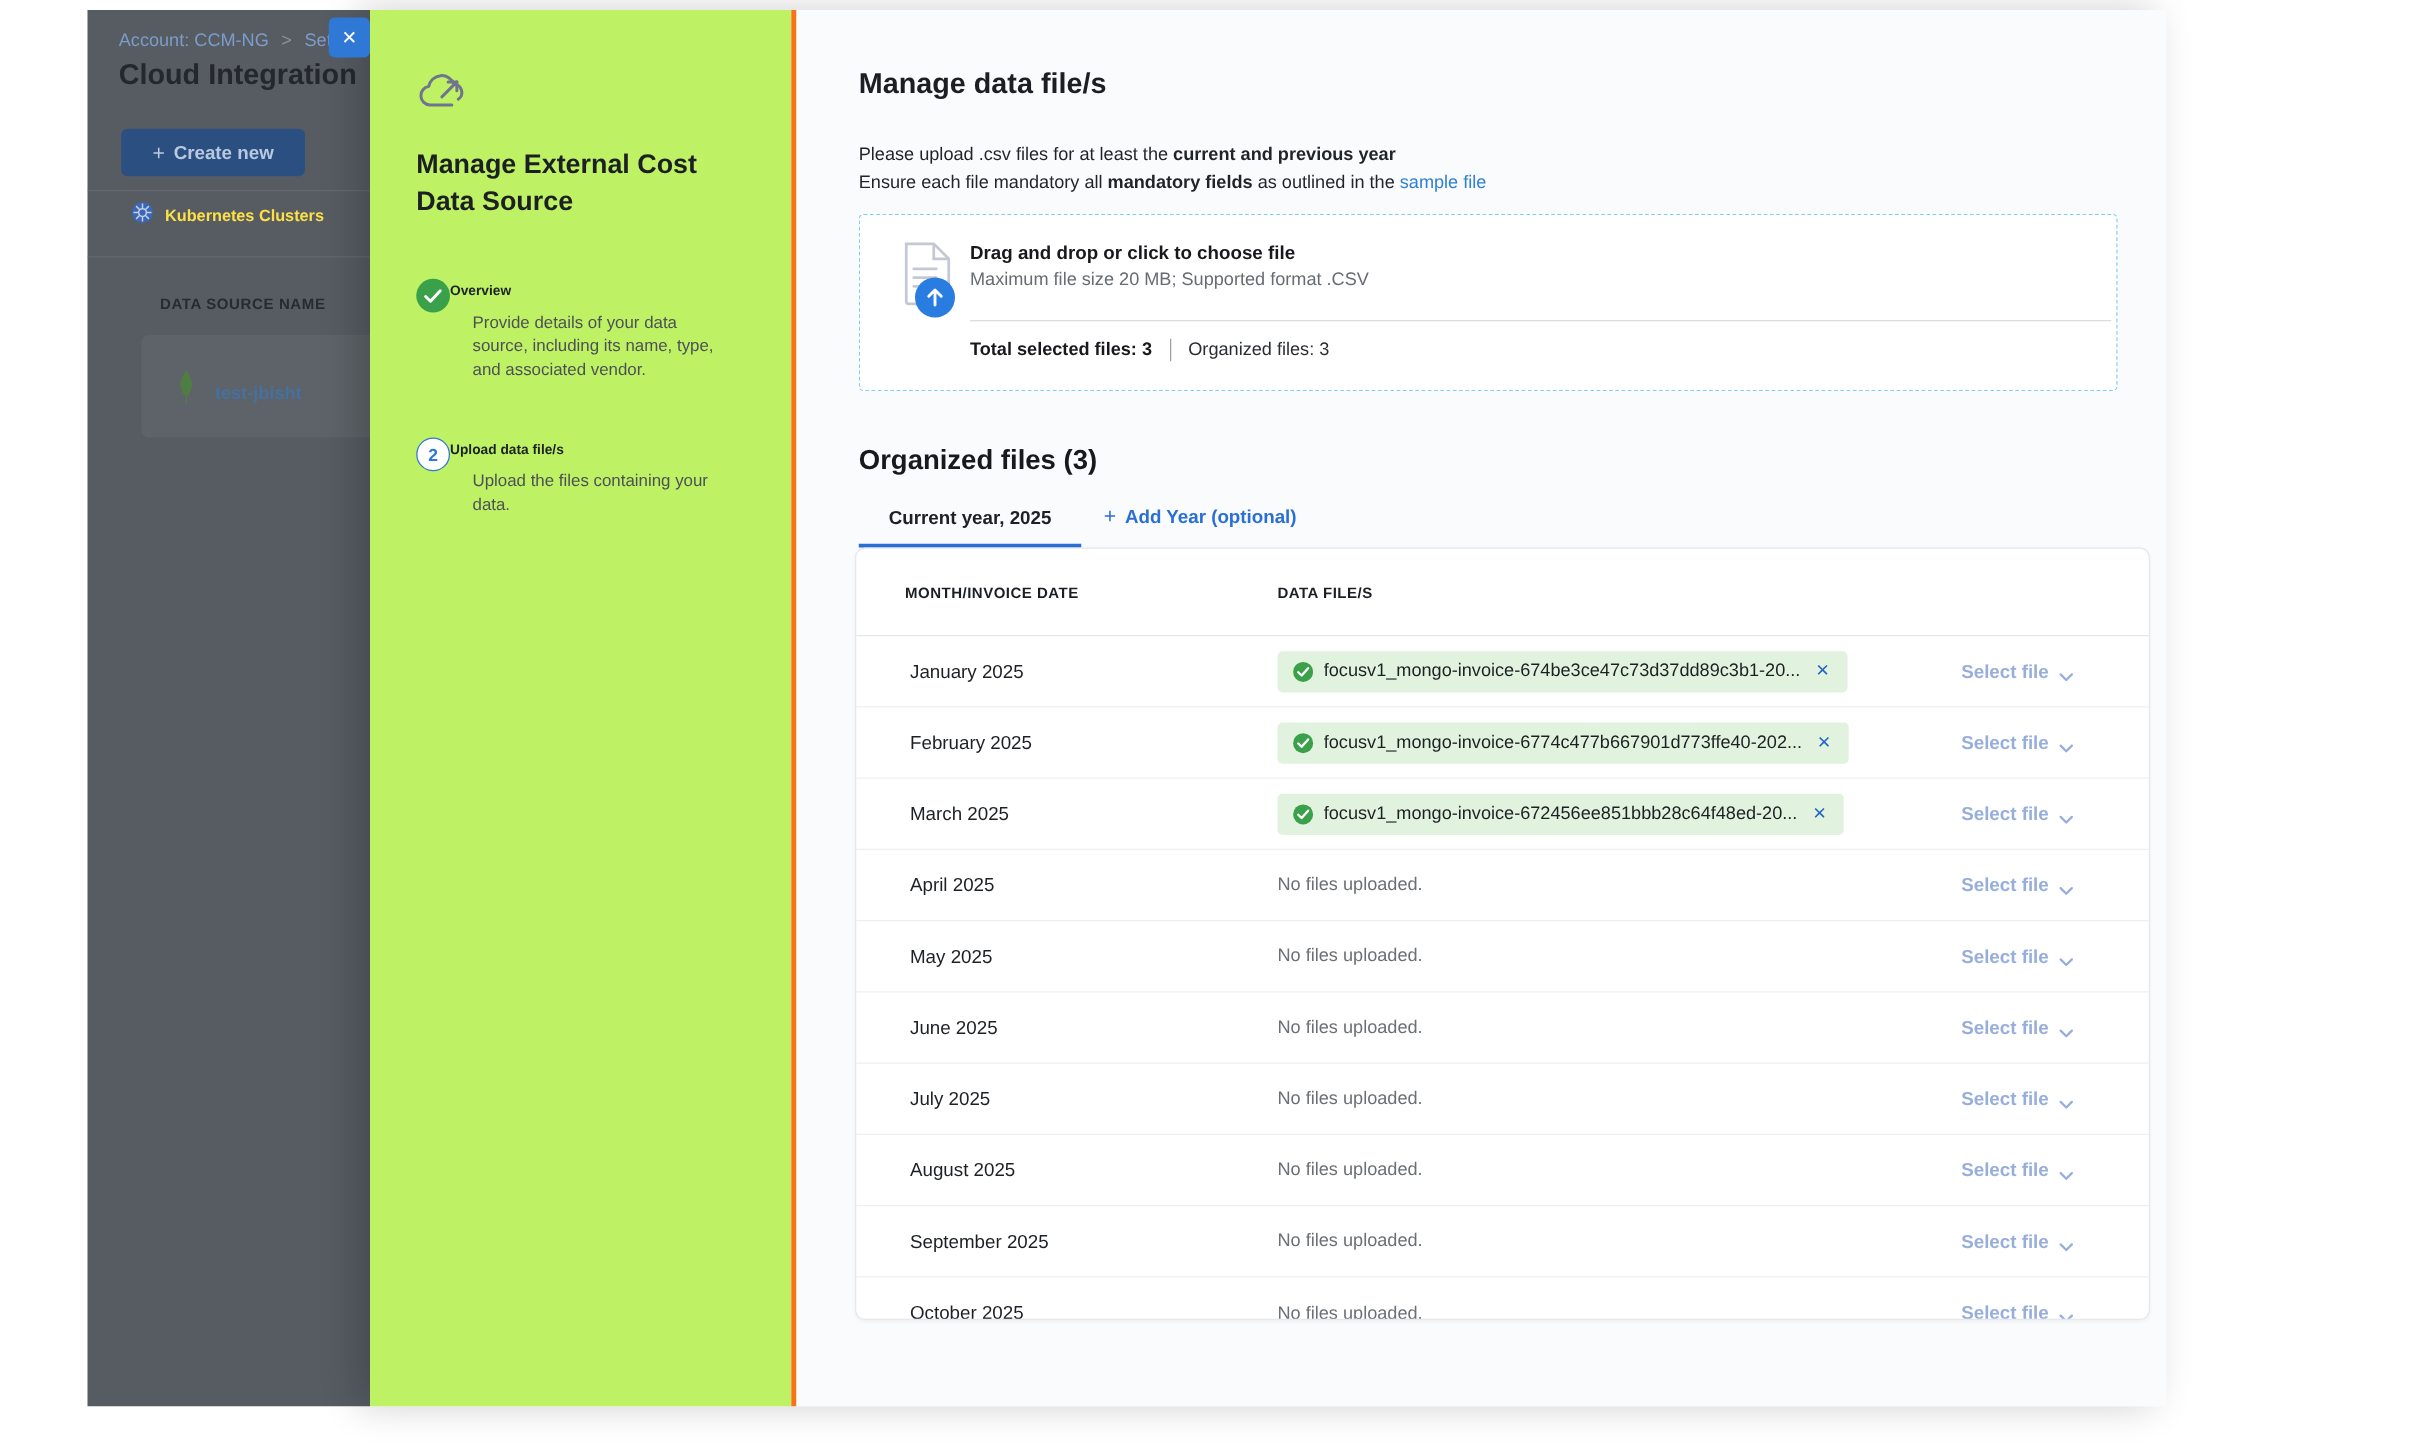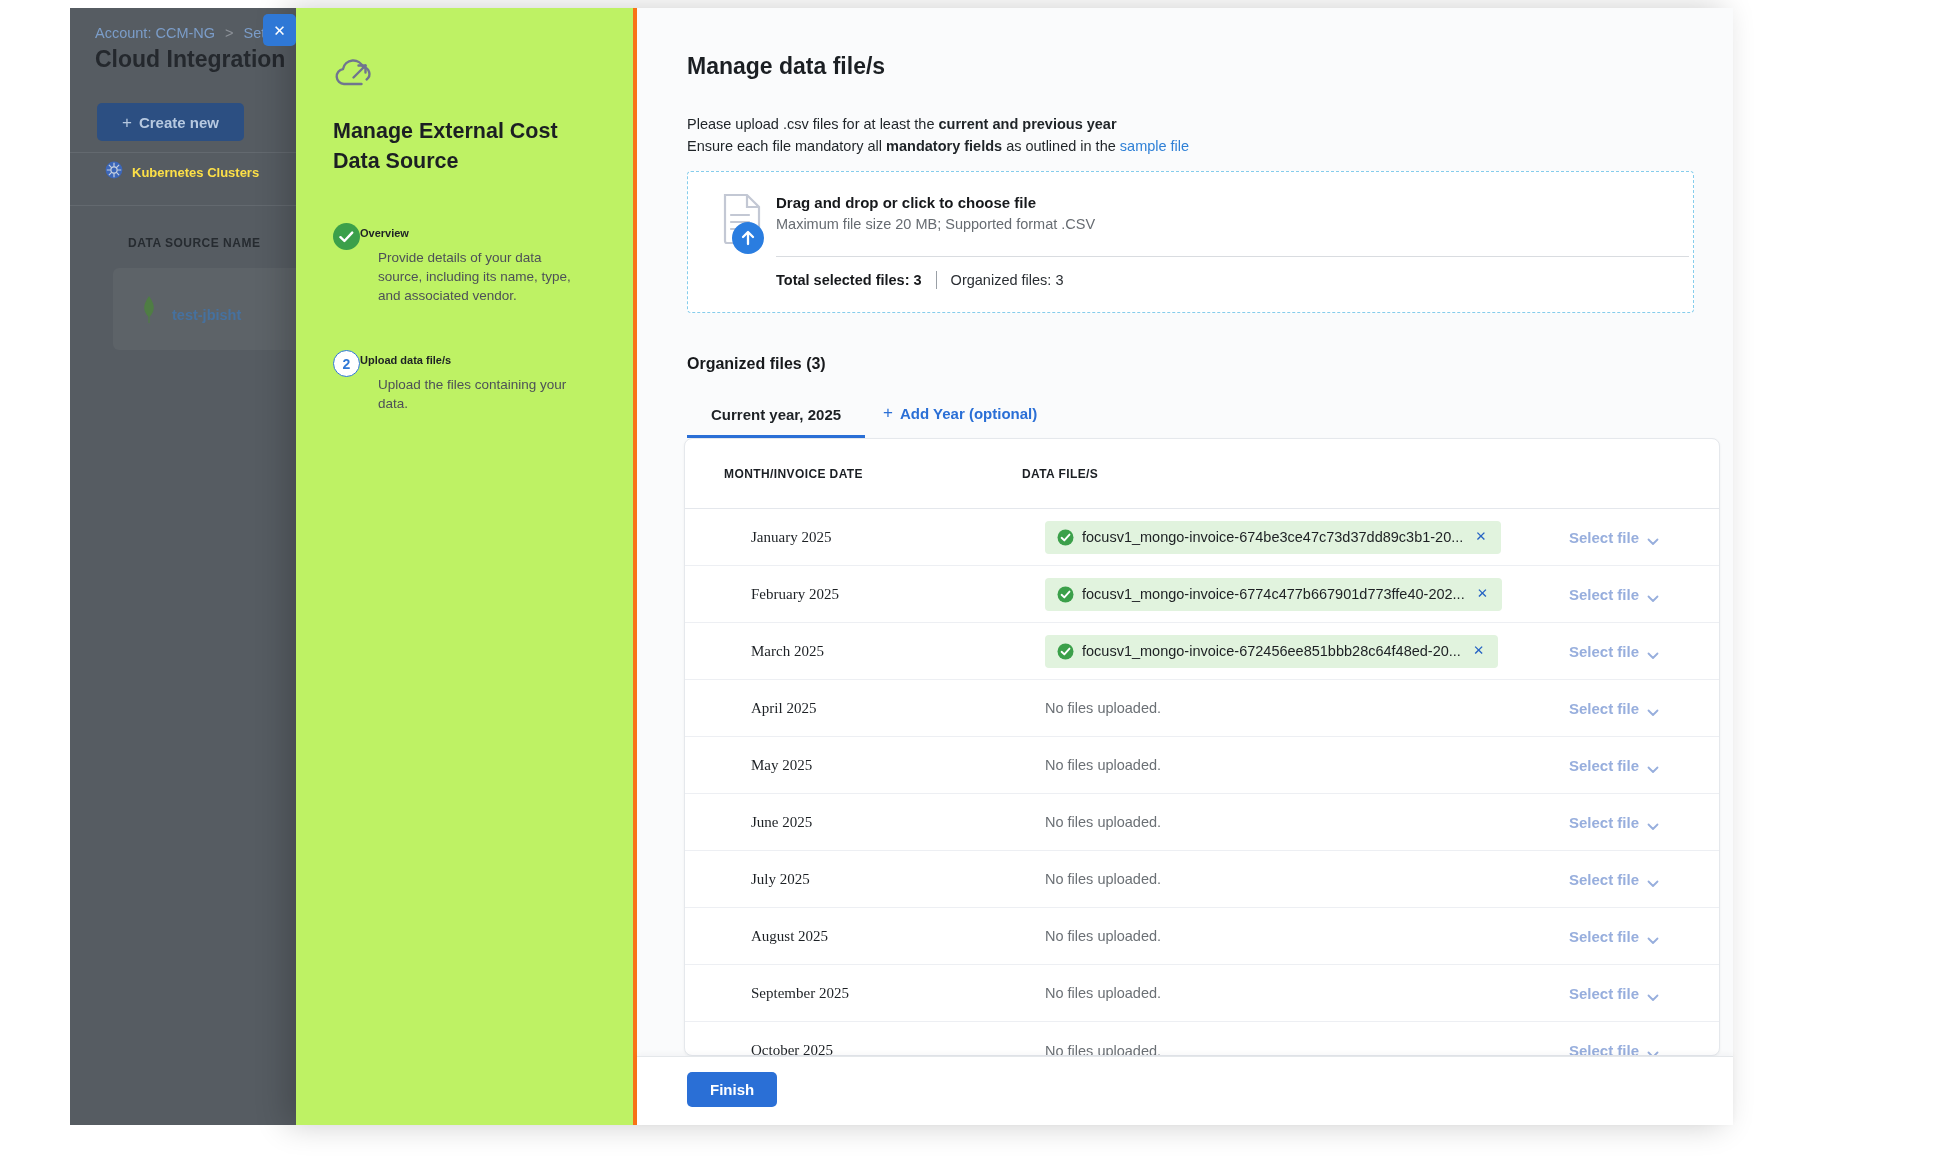--- a/index.html
+++ b/index.html
@@ -66,38 +66,38 @@
   .dz-circle { position:absolute; left:44px; top:50px; width:32px; height:32px; border-radius:50%;
                background:#2a7de0; display:flex; align-items:center; justify-content:center; }
   .dz-title { position:absolute; left:88px; top:22px; font-size:15px; font-weight:700; color:#17191c; }
   .dz-sub { position:absolute; left:88px; top:44px; font-size:14.5px; color:#676c72; }
   .dz-hr { position:absolute; left:88px; top:84px; width:913px; height:1px; background:#d9dce0; }
   .dz-totals { position:absolute; left:88px; top:99px; display:flex; align-items:center; gap:14px;
                font-size:14.5px; color:#2a2e33; }
   .dz-totals .t-bold { font-weight:700; color:#17191c; }
   .dz-totals .vbar { width:1px; height:18px; background:#9aa0a6; }
 
-  .org-heading { position:absolute; left:50px; top:347px; font-size:16px; font-weight:700; color:#17191c; }
+  .org-heading { position:absolute; left:50px; top:347px; font-size:22px; font-weight:700; color:#17191c; }
 
   .tabs { position:absolute; left:50px; top:385px; display:flex; align-items:flex-end; }
   .tab-active { padding:10px 24px 12px 24px; font-size:15px; font-weight:600; color:#1d2125;
                 border-bottom:3px solid #2a6fd6; cursor:pointer; white-space:nowrap; }
   .tab-add { padding:10px 18px 15px 18px; font-size:15px; font-weight:600; color:#2a6fd6;
              display:flex; gap:7px; align-items:center; cursor:pointer; white-space:nowrap; }
   .tab-add .plus { font-size:17px; font-weight:400; }
 
   .table-card { position:absolute; left:47px; top:430px; width:1036px; height:618px; background:#ffffff;
                 border:1px solid #e5e8ec; border-radius:8px; box-shadow:0 1px 3px rgba(20,30,40,0.05);
                 overflow:hidden; }
   .thead { height:70px; display:flex; align-items:center; border-bottom:1px solid #e4e7ec; }
   .th { font-size:12px; font-weight:700; letter-spacing:0.4px; color:#1b1f24; }
   .th-month { margin-left:39px; width:298px; }
   .trow { height:57px; display:flex; align-items:center; border-bottom:1px solid #edeff3; }
   .trow:last-child { border-bottom:none; }
-  .td-month { margin-left:66px; width:294px; font-size:15px; color:#1d2125;font-family:Liberation Serif, serif; }
+  .td-month { margin-left:43px; width:294px; font-size:15px; color:#1d2125; }
   .td-file { width:520px; display:flex; align-items:center; }
   .empty-text { font-size:14.5px; color:#6b7075; }
   .chip { display:inline-flex; align-items:center; gap:8px; height:33px; padding:0 12px;
           background:#e1f3de; border-radius:4px; }
   .chip .fname { font-size:14.5px; color:#1d2023; white-space:nowrap; }
   .chip .chip-x { background:none; border:none; color:#2563c4; font-size:13.5px; cursor:pointer;
                   padding:2px 2px; margin-left:2px; font-family:inherit; line-height:1; }
   .select-file { margin-left:auto; margin-right:60px; display:flex; align-items:flex-end; gap:8px;
                  background:none; border:none; cursor:pointer; font-family:inherit;
                  font-size:15px; font-weight:600; color:#97aedd; white-space:nowrap; }
@@ -384,18 +384,15 @@
     <button class="select-file">
       <span>Select file</span>
       <svg width="12" height="8" viewBox="0 0 12 8" fill="none" stroke="#97aedd" stroke-width="1.8" stroke-linecap="round" stroke-linejoin="round">
         <path d="M1.5 1.5 L6 6 L10.5 1.5"></path>
       </svg>
     </button>
   </div>
 </div>
       </div>
 
-      <div class="footer">
-        <button class="finish-btn">Finish</button>
-      </div>
     </div>
   </div>
 </div>
 
 </body></html>

